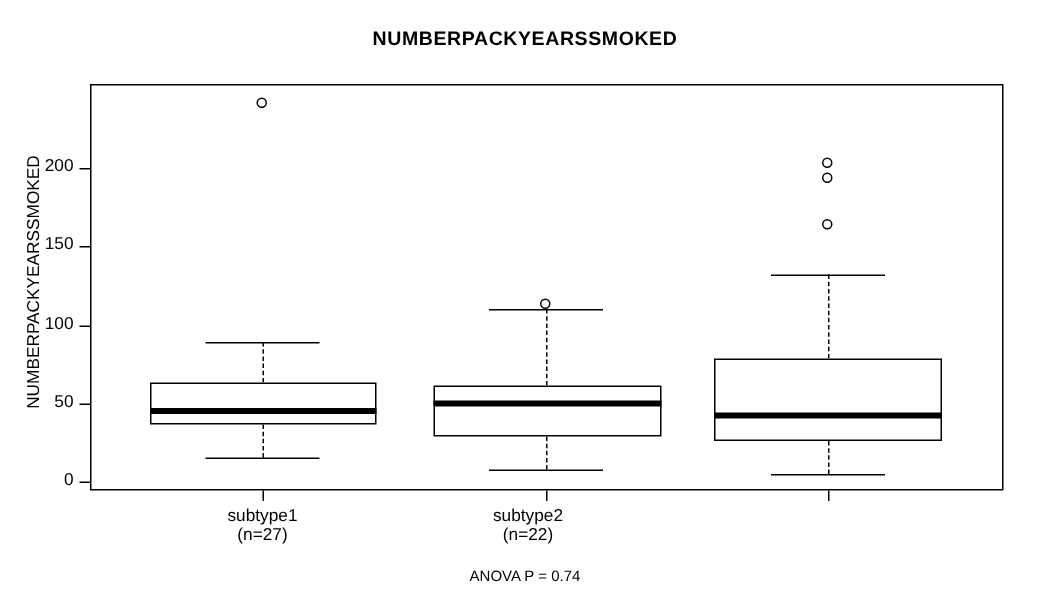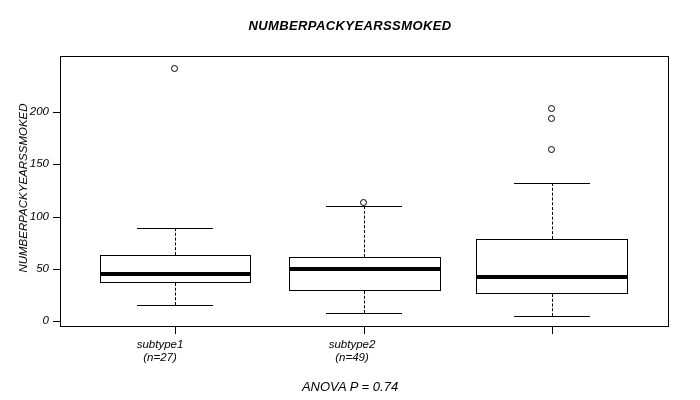--- a/index.html
+++ b/index.html
@@ -11,39 +11,38 @@
     width: 700px;
     height: 400px;
     overflow: hidden;
     font-family: "Liberation Sans", sans-serif;
     color: #000000;
   }
   #plot-root {
     position: relative;
     width: 700px;
     height: 280px;
-    font-style: italic;
   }
   .title {
     position: absolute;
     left: 0;
     top: 18px;
     width: 700px;
     text-align: center;
     font-size: 13px;
     font-weight: bold;
     letter-spacing: 0.4px;
   }
   .caption {
     position: absolute;
     left: 0;
     top: 379px;
     width: 700px;
     text-align: center;
-    font-size: 13px;
+    font-size: 10px;
   }
   .ylabel {
     position: absolute;
     left: -77px;
     top: 182px;
     width: 200px;
     text-align: center;
     font-size: 11.5px;
     transform: rotate(-90deg);
     transform-origin: center center;
@@ -139,29 +138,29 @@
   <div class="ytick" style="top:217px;"></div>
   <div class="ytick-label" style="top:210px;">100</div>
 
   <div class="ytick" style="top:164px;"></div>
   <div class="ytick-label" style="top:157px;">150</div>
 
   <div class="ytick" style="top:112px;"></div>
   <div class="ytick-label" style="top:105px;">200</div>
 
   <div class="xtick" style="left:175px;"></div>
-  <div class="xtick-label" style="left:80px;">
+  <div class="xtick-label" style="left:95px;">
     <div>subtype1</div>
     <div>(n=27)</div>
   </div>
 
   <div class="xtick" style="left:364px;"></div>
   <div class="xtick-label" style="left:272px;">
     <div>subtype2</div>
-    <div>(n=49)</div>
+    <div>(n=22)</div>
   </div>
 
   <div class="xtick" style="left:552px;"></div>
 
   <div>
     <div class="whisker-dash" style="left:175px; top:228px; height:27px;"></div>
     <div class="whisker-cap" style="left:137px; top:228px; width:76px;"></div>
     <div class="box-rect" style="left:100px; top:255px; width:151px; height:28px;"></div>
     <div class="median-line" style="left:100px; top:272px; width:151px;"></div>
     <div class="whisker-dash" style="left:175px; top:283px; height:22px;"></div>

